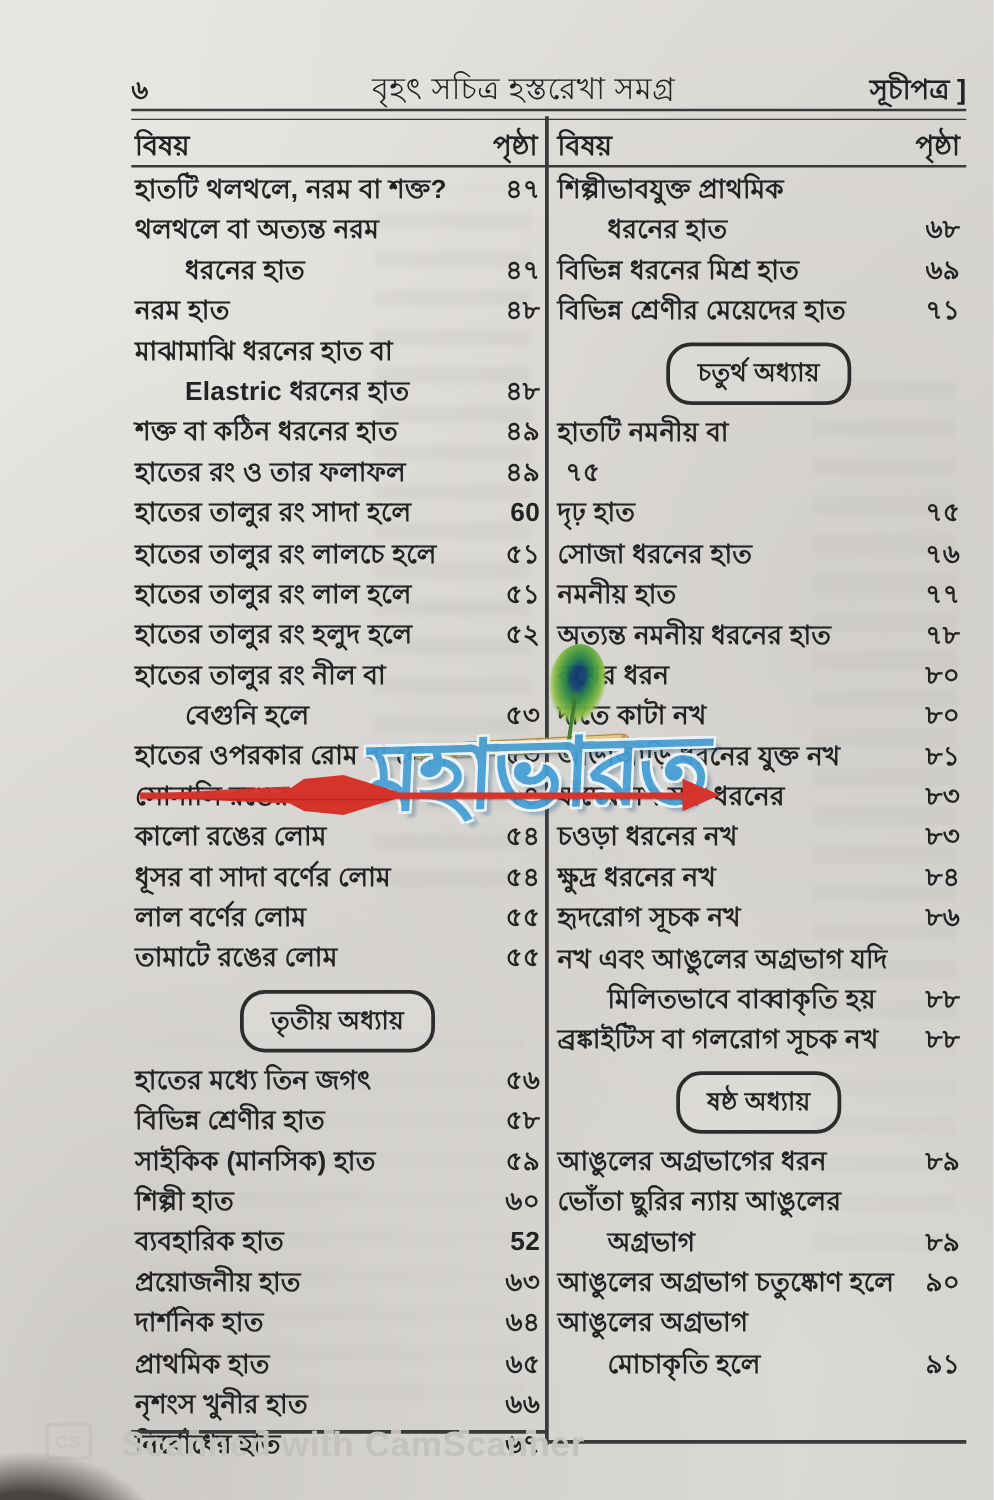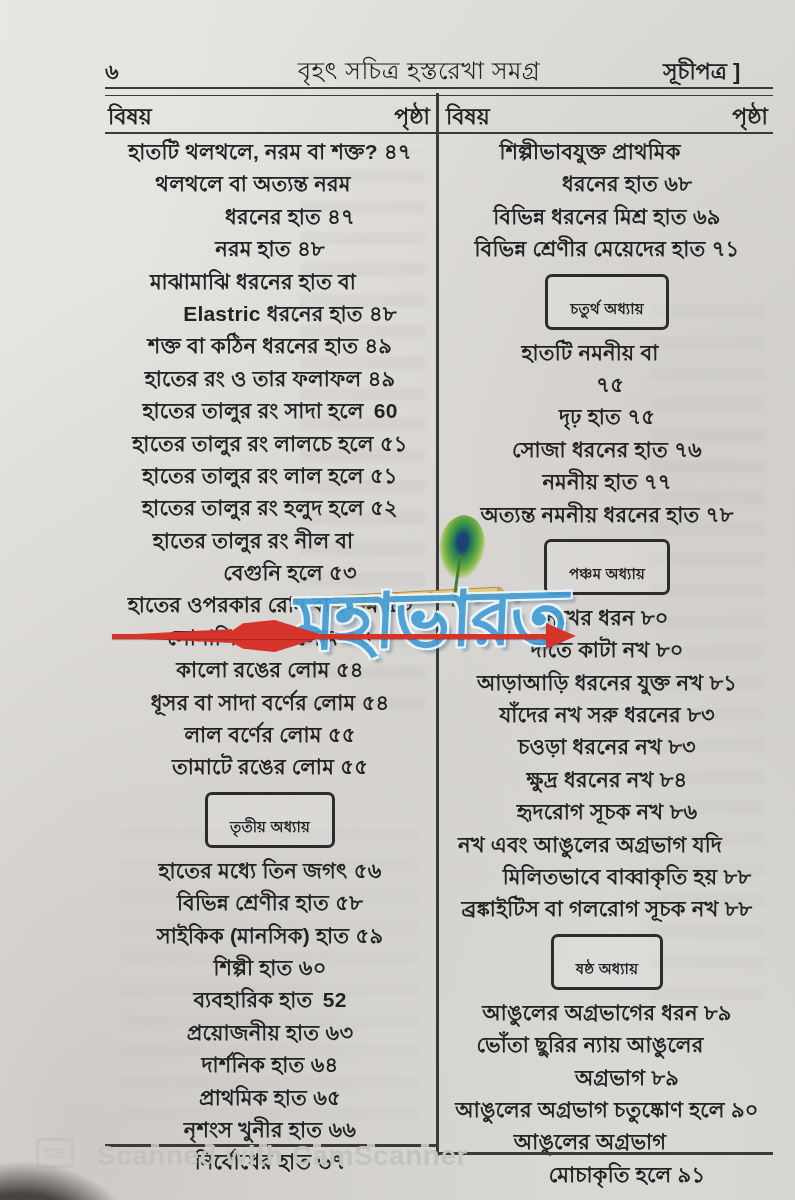--- a/index.html
+++ b/index.html
@@ -14,45 +14,45 @@
   
   .bleed{position:absolute; pointer-events:none; filter:blur(1.5px); opacity:.5;
     background:repeating-linear-gradient(0deg, rgba(130,128,125,.14) 0 13px, rgba(130,128,125,0) 13px 31px);}
   .bleed.b1{left:300px; top:150px; width:125px; height:560px;}
   .bleed.b2{left:650px; top:300px; width:115px; height:700px; opacity:.35;}
   .bleed.b3{left:120px; top:820px; width:300px; height:300px; opacity:.25;}
 
   .hdr{position:absolute; left:105px; width:668px; top:52px; display:flex; align-items:baseline;}
   .hdr .pno{font-size:21px; font-weight:bold; width:70px;}
   .hdr .ttl{flex:1; text-align:center; font-size:24px; font-weight:normal; letter-spacing:.5px;}
-  .hdr .cor{width:110px; font-size:22px; font-weight:bold;}
+  .hdr .cor{width:110px; text-align:right; font-size:22px; font-weight:bold;}
   .rule-double{position:absolute; left:105px; width:668px; top:87px; height:6px;
     border-top:2.5px solid #3a3a3a; border-bottom:1.8px solid #3a3a3a;}
   .colhead{position:absolute; top:99px; height:31px; display:flex; justify-content:space-between;
     font-size:22px; font-weight:bold;}
   .colhead.l{left:108px; width:322px;}
   .colhead.r{left:446px; width:322px;}
   .rule-under{position:absolute; top:132px; height:2px; background:#3a3a3a;}
   .rule-under.l{left:105px; width:331px;}
   .rule-under.r{left:438px; width:335px;}
   .vdivider{position:absolute; left:436px; top:93px; width:2.5px; height:1063px; background:#3a3a3a;}
   .bline{position:absolute; height:2.5px; background:#3a3a3a;}
   .bline.l{left:105px; width:332px; top:1144px;
     background:repeating-linear-gradient(90deg,#3a3a3a 0 46px, rgba(58,58,58,.15) 46px 54px);}
   .bline.r{left:438px; width:335px; top:1152px;}
 
   .toccol{position:absolute; top:137px; font-size:21px; font-weight:bold; letter-spacing:.2px;}
   .toccol.left{left:108px; width:324px;}
   .toccol.right{left:446px; width:322px;}
-  .trow{display:flex; justify-content:center; align-items:baseline; height:32.4px; line-height:30px;}
+  .trow{display:flex; justify-content:space-between; align-items:baseline; height:32.4px; line-height:30px;}
   .trow .t{white-space:nowrap;}
   .trow .t.ind{padding-left:40px;}
   .trow .pg{min-width:34px; text-align:right;}
-  .chapter-box{width:fit-content; margin:7px auto 8px; border:3px solid #2c2c2c; border-radius:7px;
-    padding:20px 22px 5px; font-size:15px; font-weight:bold; background:rgba(255,255,255,.12);}
+  .chapter-box{width:fit-content; margin:7px auto 8px; border:3px solid #2c2c2c; border-radius:20px;
+    padding:6px 22px 5px; font-size:20px; font-weight:bold; background:rgba(255,255,255,.12);}
 
   
   .wm{position:absolute; left:0; top:0; width:795px; height:1200px; pointer-events:none;}
   .wm-flute{position:absolute; left:330px; top:591px; width:172px; height:11px; border-radius:6px;
     background:repeating-linear-gradient(90deg,#e8c87c 0 30px,#caa255 30px 34px);
     border:1px solid #b08a3e; transform:rotate(-3deg); opacity:.95;}
   .wm-feather{position:absolute; left:433px; top:515px; width:54px; height:92px; transform:rotate(8deg); opacity:.95;}
   .wm-feather .plume{position:absolute; left:4px; top:0; width:46px; height:64px; border-radius:50% 50% 45% 45%;
     background:radial-gradient(ellipse at 50% 42%, #123d6e 0 16%, #1e7a4e 28%, #56a23c 46%, #8fbf4a 60%, rgba(143,191,74,0) 72%);}
   .wm-feather .stem{position:absolute; left:25px; top:40px; width:2.5px; height:52px; background:#3d7a2e;}
@@ -261,21 +261,20 @@
         <span class="pg">৭৬</span>
       </div>
       <div class="trow">
         <span class="t">নমনীয় হাত</span>
         <span class="pg">৭৭</span>
       </div>
       <div class="trow">
         <span class="t">অত্যন্ত নমনীয় ধরনের হাত</span>
         <span class="pg">৭৮</span>
       </div>
-      <div class="chapter-box">পঞ্চম অধ্যায়</div>
       <div class="trow">
         <span class="t">নখের ধরন</span>
         <span class="pg">৮০</span>
       </div>
       <div class="trow">
         <span class="t">দাঁতে কাটা নখ</span>
         <span class="pg">৮০</span>
       </div>
       <div class="trow">
         <span class="t">আড়াআড়ি ধরনের যুক্ত নখ</span>

